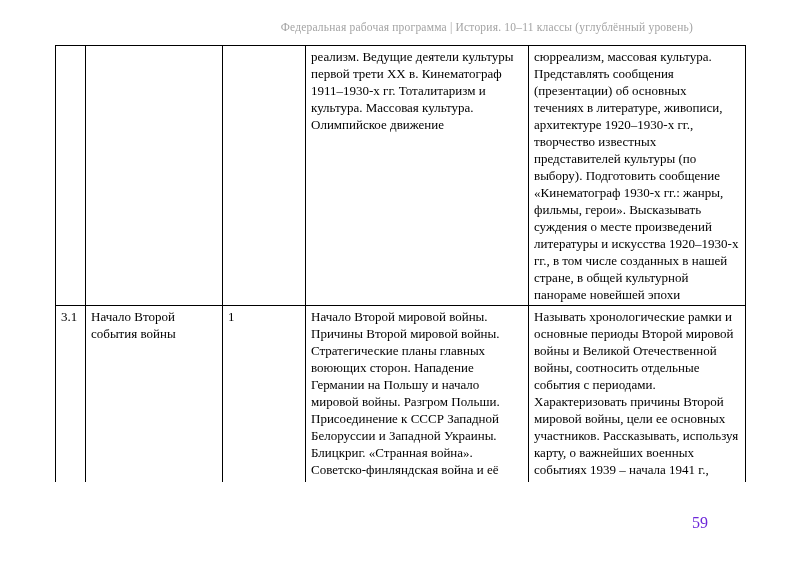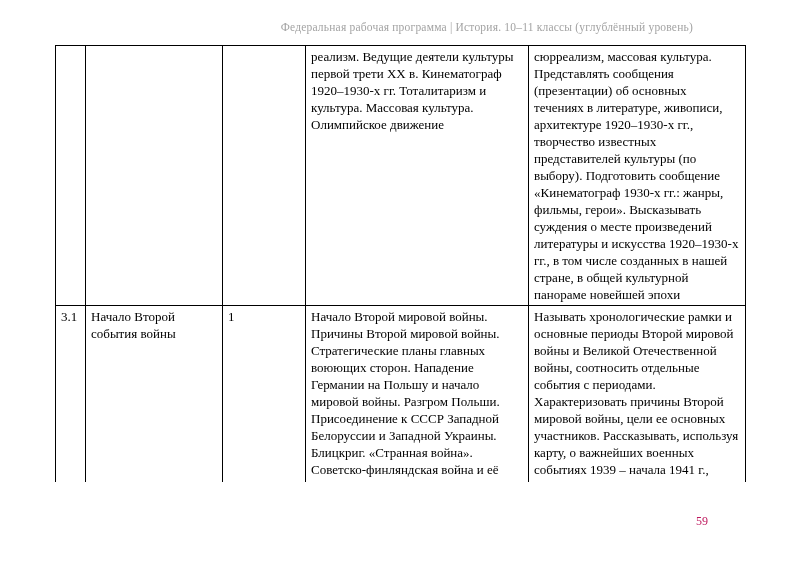--- a/index.html
+++ b/index.html
@@ -61,22 +61,22 @@
   .row-topic td { border-bottom: 0; }
 
   .c-hours {
     text-align: left;
     padding-left: 24px;
   }
   .page-number {
     position: absolute;
     top: 514px;
     right: 40px;
-    font-size: 12px;
-    color: #be185d;
+    font-size: 16px;
+    color: #6d28d9;
   }
 </style>
 </head>
 <body>
 
 <div class="page">
 
   <div class="doc-header">Федеральная рабочая программа | История. 10–11 классы (углублённый уровень)</div>
 
   <table class="doc-table">
@@ -86,21 +86,21 @@
       <col class="col-hours">
       <col class="col-content">
       <col class="col-activities">
     </colgroup>
 
     <tbody>
         <tr class="row-cont">
       <td class="c-num"></td>
       <td class="c-topic"></td>
       <td class="c-hours"></td>
-      <td class="c-content">реализм. Ведущие деятели культуры первой трети XX в. Кинематограф 1920–1930-х гг. Тоталитаризм и культура. Массовая культура. Олимпийское движение</td>
+      <td class="c-content">реализм. Ведущие деятели культуры первой трети XX в. Кинематограф 1911–1930-х гг. Тоталитаризм и культура. Массовая культура. Олимпийское движение</td>
       <td class="c-activities">сюрреализм, массовая культура. Представлять сообщения (презентации) об основных течениях в литературе, живописи, архитектуре 1920–1930-х гг., творчество известных представителей культуры (по выбору). Подготовить сообщение «Кинематограф 1930-х гг.: жанры, фильмы, герои». Высказывать суждения о месте произведений литературы и искусства 1920–1930-х гг., в том числе созданных в нашей стране, в общей культурной панораме новейшей эпохи</td>
     </tr>
 
 
 
     <tr class="row-topic">
       <td class="c-num">3.1</td>
       <td class="c-topic">Начало Второй события войны</td>
       <td class="c-hours">1</td>
       <td class="c-content">Начало Второй мировой войны. Причины Второй мировой войны. Стратегические планы главных воюющих сторон. Нападение Германии на Польшу и начало мировой войны. Разгром Польши. Присоединение к СССР Западной Белоруссии и Западной Украины. Блицкриг. «Странная война». Советско-финляндская война и её</td>

